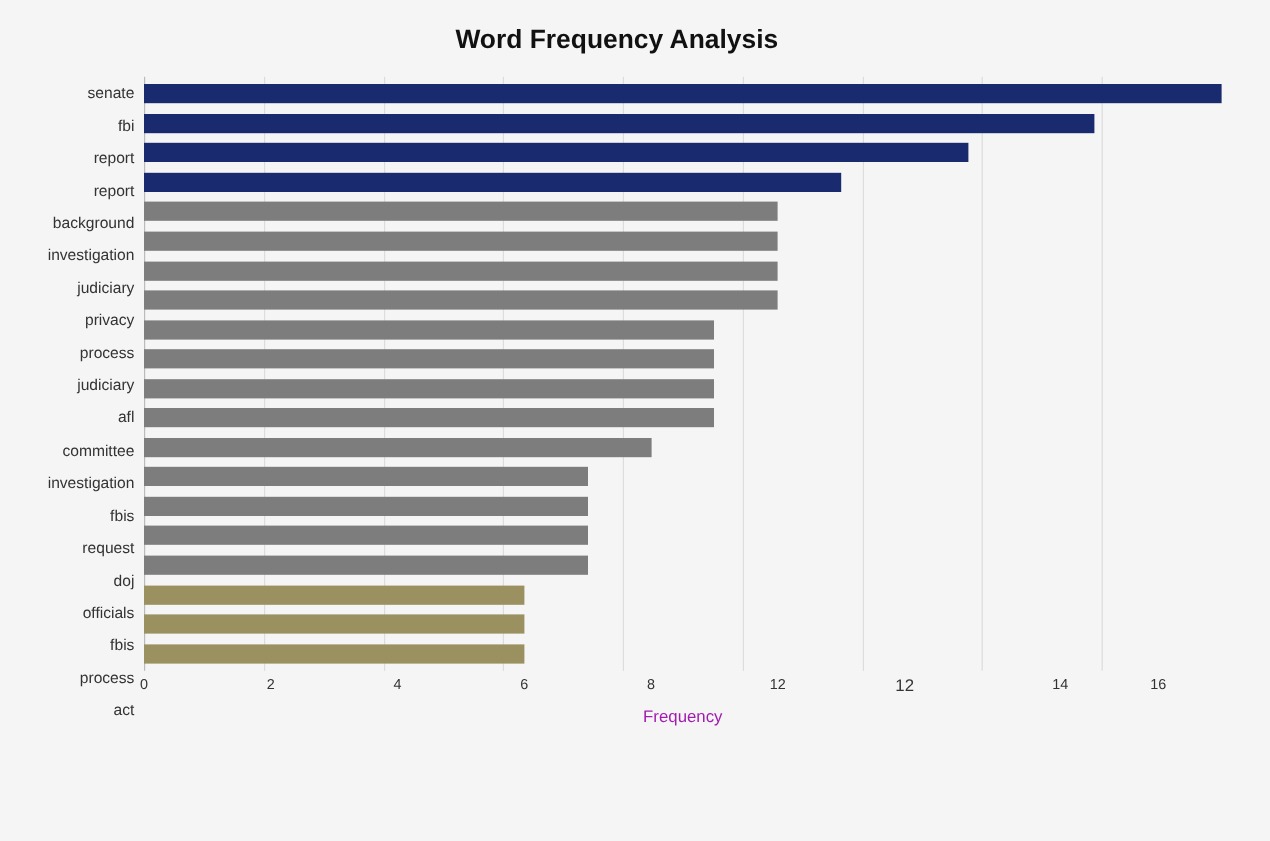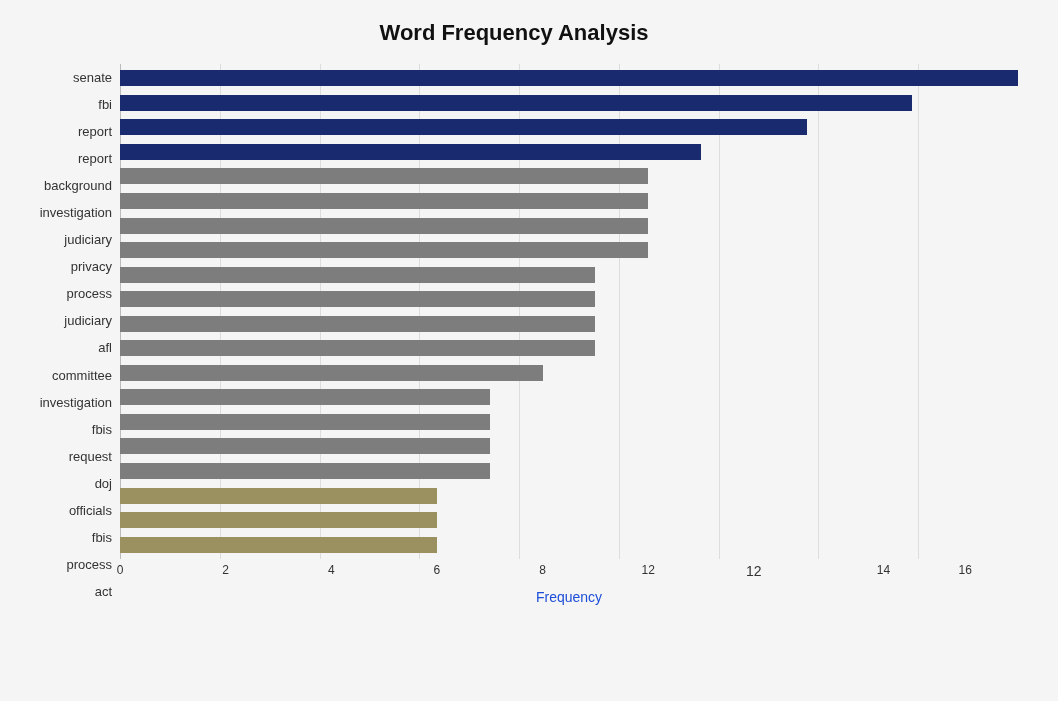--- a/index.html
+++ b/index.html
@@ -89,21 +89,21 @@
     .x-axis {
       display: flex;
       flex-direction: row;
       padding-top: 4px;
       padding-left: 0;
       position: relative;
     }
     .x-axis-label {
       text-align: center;
       font-size: 14px;
-      color: #1d4ed8;
+      color: #a21caf;
       margin-top: 6px;
     }
   </style>
 </head>
 <body>
 
 <div class="chart-container">
   <div class="chart-title">Word Frequency Analysis</div>
   <div class="chart-area">
     <div class="y-labels" id="y-labels">

